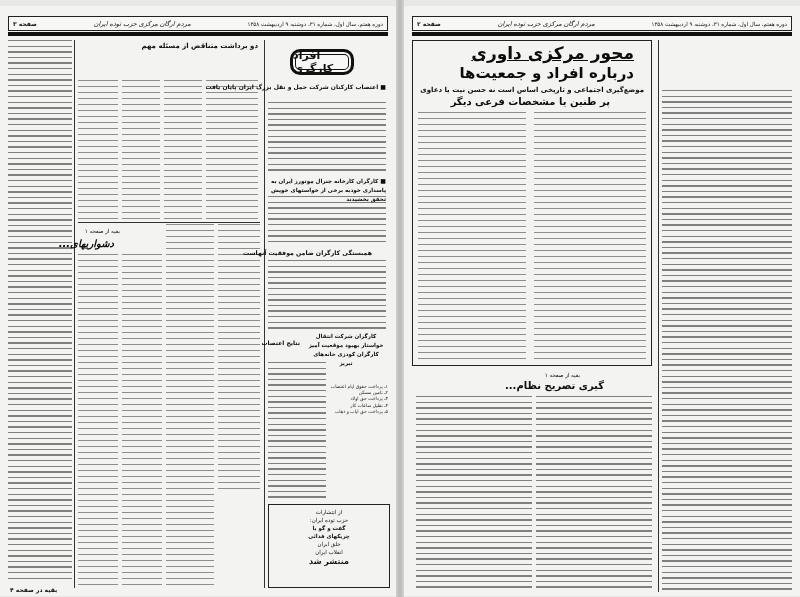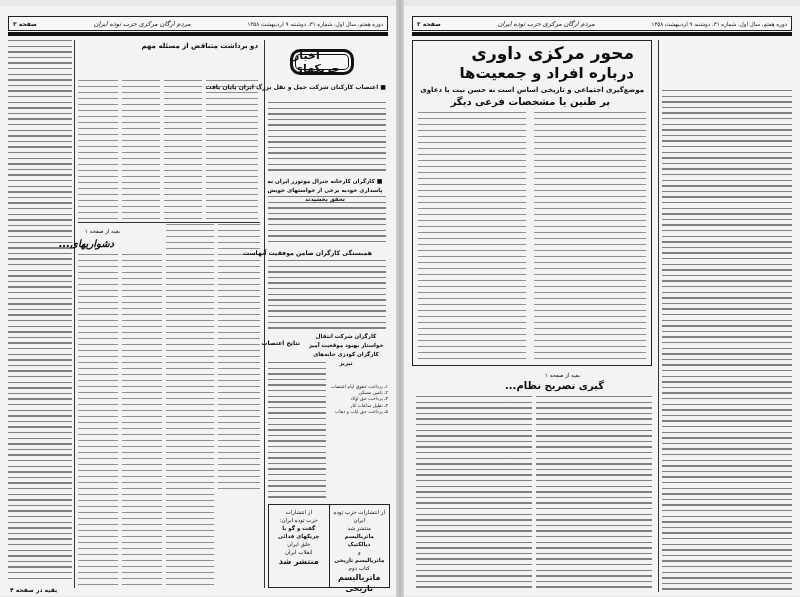--- a/index.html
+++ b/index.html
@@ -17,21 +17,21 @@
   .pg-header .mast { font-style: italic; font-size: 6.5px; }
   .pg-header .issue { font-size: 5.5px; }
 
   .col { position: absolute; direction: rtl; font-size: 4.6px; line-height: 6.2px; text-align: justify; color: #222; overflow: hidden; }
   .col .t { display: block; }
   .vrule { position: absolute; width: 1px; background: #333; }
   .hrule { position: absolute; height: 1px; background: #333; }
   .fill { background: repeating-linear-gradient(180deg, #3a3a3a 0 1.2px, transparent 1.2px 6px); opacity: 0.55; }
   .fill.dense { background: repeating-linear-gradient(180deg, #333 0 1.4px, transparent 1.4px 5.6px); opacity: 0.6; }
 
-  .hl { position: absolute; direction: rtl; text-align: center; font-weight: bold; color: #0c0c0c; white-space: nowrap; }
+  .hl { position: absolute; direction: rtl; text-align: right; font-weight: bold; color: #0c0c0c; white-space: nowrap; }
   .hl.lg { font-size: 16px; line-height: 18px; }
   .hl.md { font-size: 10px; line-height: 12px; }
   .hl.sm { font-size: 7px; line-height: 9px; }
   .hl.xs { font-size: 5.5px; line-height: 7px; font-weight: normal; }
 
   .section-logo { position: absolute; border: 3px solid #111; border-radius: 10px; display: flex; align-items: center; justify-content: center; font-weight: bold; background: #f8f8f6; }
   .section-logo.akhbar { left: 290px; top: 43px; width: 64px; height: 26px; font-size: 11px; box-shadow: inset 0 0 0 2px #f8f8f6, inset 0 0 0 3px #111; }
 
   .boxed { position: absolute; border: 1.5px solid #222; }
   .ad-box { position: absolute; border: 1.5px solid #222; display: flex; direction: rtl; }
@@ -70,21 +70,21 @@
 
     <div class="hl xs" style="right:276px; top:222px;">بقیه از صفحه ۱</div>
     <div class="hl md" style="right:282px; top:232px;font-style:italic;">دشواریهای...</div>
     <div class="col fill" style="left:78px; top:248px; width:40px; height:334px;"></div>
     <div class="col fill" style="left:122px; top:248px; width:40px; height:334px;"></div>
     <div class="col fill" style="left:166px; top:218px; width:48px; height:364px;"></div>
     <div class="col fill" style="left:218px; top:218px; width:42px; height:270px;"></div>
 
     <div class="vrule" style="left:264px; top:34px; height:548px;"></div>
 
-    <div class="section-logo akhbar">اخبار چریکهای</div>
+    <div class="section-logo akhbar">افراد کارگری</div>
 
     <div class="hl sm bullet" style="right:10px; top:76px; font-size:6px;">اعتصاب کارکنان شرکت حمل و نقل بزرگ ایران پایان یافت</div>
     <div class="col fill dense" style="left:268px; top:96px; width:118px; height:70px;"></div>
 
     <div class="hl sm bullet" style="right:10px; top:170px; font-size:5.6px; white-space:normal; width:122px;">کارگران کارخانه جنرال موتورز ایران به پاسداری خودبه برخی از خواستهای خویش تحقق بخشیدند</div>
     <div class="col fill dense" style="left:268px; top:190px; width:118px; height:50px;"></div>
 
     <div class="hl sm" style="right:24px; top:242px; font-size:6.2px;">همبستگی کارگران ضامن موفقیت آنهاست</div>
     <div class="col fill dense" style="left:268px; top:254px; width:118px; height:70px;"></div>
 
@@ -94,29 +94,20 @@
     <div class="col fill dense" style="left:268px; top:356px; width:58px; height:136px;"></div>
     <div class="col" style="left:330px; top:378px; width:58px; height:110px;">
       <span class="t">۱ـ پرداخت حقوق ایام اعتصاب</span>
       <span class="t">۲ـ تامین مسکن</span>
       <span class="t">۳ـ پرداخت حق اولاد</span>
       <span class="t">۴ـ تقلیل ساعات کار</span>
       <span class="t">۵ـ پرداخت حق ایاب و ذهاب</span>
     </div>
 
     <div class="ad-box" style="left:268px; top:498px; width:122px; height:84px;">
-      <div class="ad-cell">
-        <span>از انتشارات حزب توده ایران</span>
-        <span>منتشر شد</span>
-        <span style="font-weight:bold;">ماتریالیسم دیالکتیک</span>
-        <span>و</span>
-        <span style="font-weight:bold;">ماتریالیسم تاریخی</span>
-        <span>کتاب دوم</span>
-        <span class="big">ماتریالیسم تاریخی</span>
-      </div>
       <div class="ad-cell">
         <span>از انتشارات</span>
         <span>حزب توده ایران:</span>
         <span style="font-weight:bold;">گفت و گو با</span>
         <span style="font-weight:bold;">چریکهای فدائی</span>
         <span>خلق ایران</span>
         <span>انقلاب ایران</span>
         <span class="big">منتشر شد</span>
       </div>
     </div>
@@ -128,21 +119,21 @@
 
   <div class="page right">
     <div class="pg-header">
       <span class="issue">دوره هفتم، سال اول، شماره ۳۱، دوشنبه ۹ اردیبهشت ۱۳۵۸</span>
       <span class="mast">مردم ارگان مرکزی حزب توده ایران</span>
       <span class="pnum">صفحه ۲</span>
     </div>
     <div class="pg-rule"></div>
 
     <div class="boxed" style="left:8px; top:34px; width:240px; height:326px;"></div>
-    <div class="hl lg" style="right:166px; top:38px; font-size:17px;">محور مرکزی داوری</div>
+    <div class="hl lg" style="right:166px; top:38px; font-size:17px;text-decoration:underline;">محور مرکزی داوری</div>
     <div class="hl sm" style="right:156px; top:80px; font-size:7px;">موضع‌گیری اجتماعی و تاریخی اساس است نه حسن نیت یا دعاوی</div>
     <div class="hl lg" style="right:166px; top:58px; font-size:15px;">درباره افراد و جمعیت‌ها</div>
     <div class="hl sm" style="right:190px; top:91px; font-size:10px;">پر طنین یا مشخصات فرعی دیگر</div>
 
     <div class="col fill" style="left:14px; top:106px; width:108px; height:250px;"></div>
     <div class="col fill" style="left:130px; top:106px; width:112px; height:250px;"></div>
 
     <div class="hl xs" style="right:220px; top:366px;">بقیه از صفحه ۱</div>
     <div class="hl md" style="right:196px; top:374px;">گیری تصریح نظام...</div>
     <div class="col fill dense" style="left:12px; top:390px; width:116px; height:196px;"></div>

